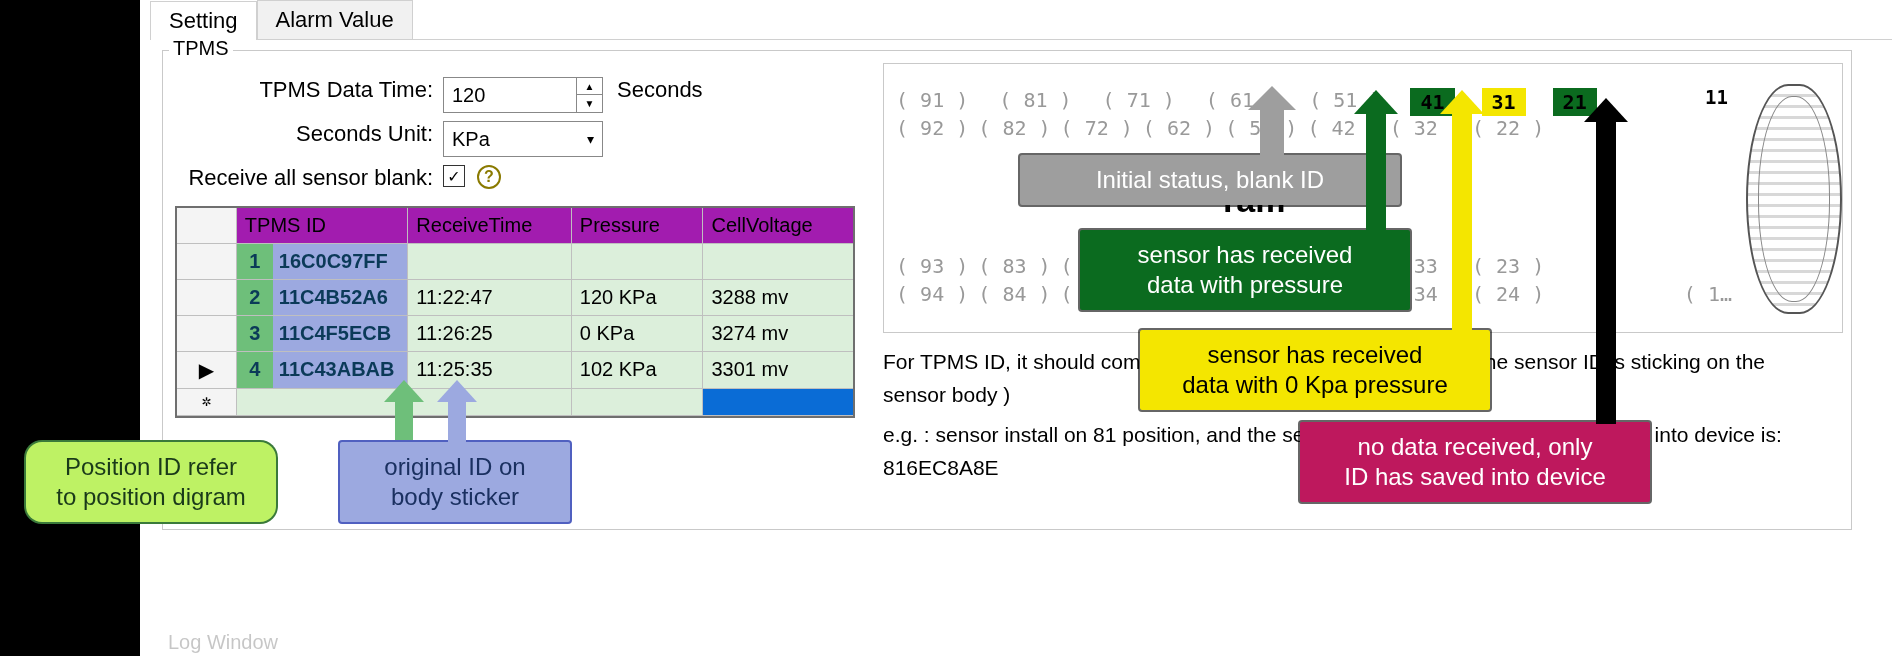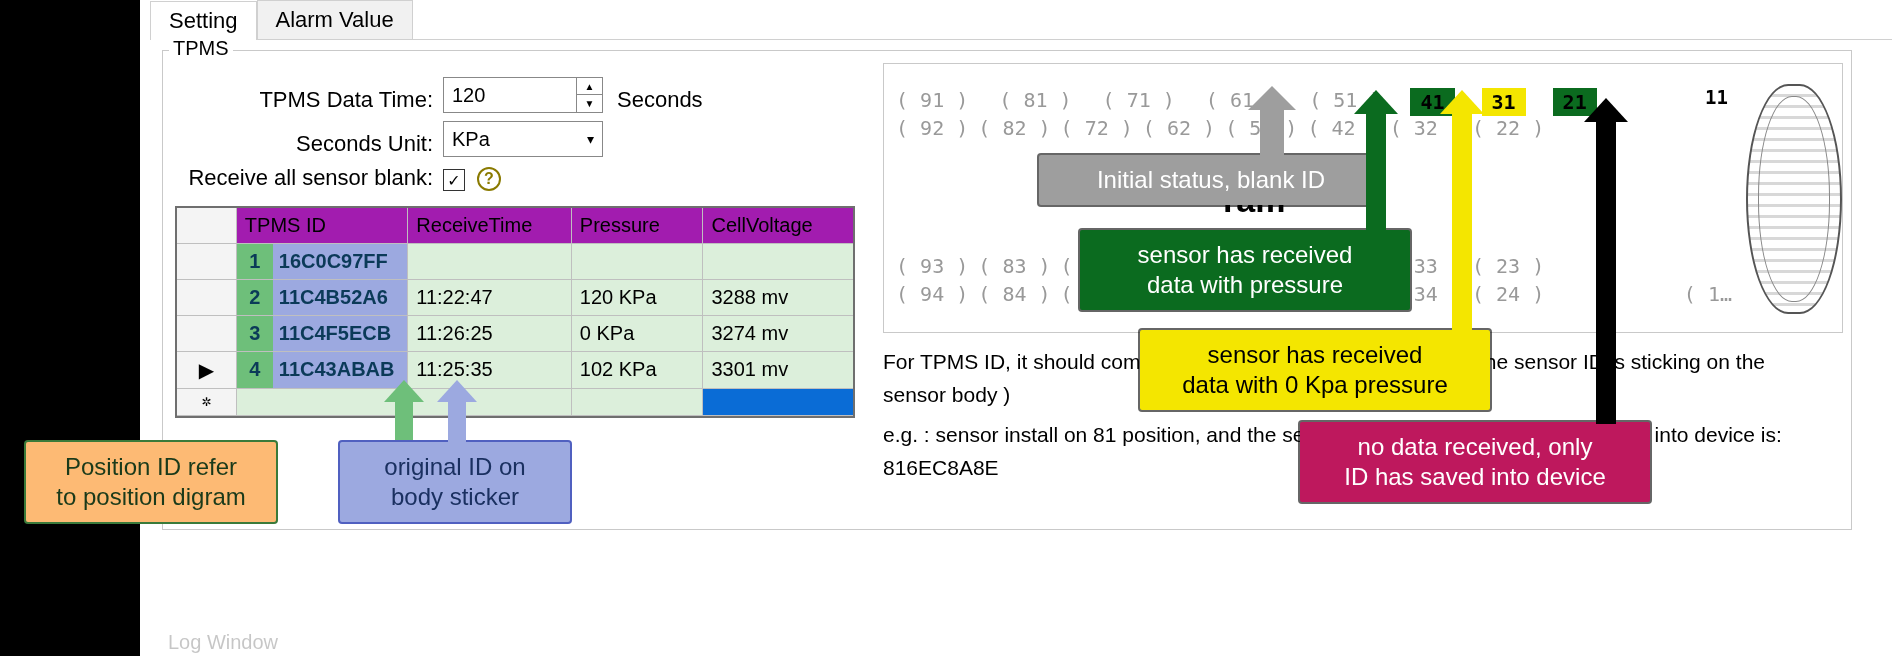--- a/index.html
+++ b/index.html
@@ -47,21 +47,21 @@
     border: 1px solid #c9c9c9;
   }
   .group-label {
     position: absolute;
     left: 6px; top: -14px;
     background: #fff;
     padding: 0 4px;
     font-size: 20px;
   }
   
-  .form-row { position: absolute; display: flex; align-items: flex-end; }
+  .form-row { position: absolute; display: flex; align-items: flex-start; }
   .form-label { width: 270px; text-align: right; padding-right: 10px; font-size: 22px; }
   .row1 { left: 10px; top: 26px; }
   .row2 { left: 10px; top: 70px; }
   .row3 { left: 10px; top: 114px; }
   .numeric {
     width: 160px; height: 36px;
     border: 1px solid #888;
     display: flex; align-items: center; justify-content: space-between;
     padding: 0 0 0 8px;
     font-size: 20px;
@@ -177,21 +177,21 @@
     border-radius:2px;
     font-size:24px;
     text-align:center;
     line-height:1.25;
     box-shadow: 0 0 0 2px rgba(0,0,0,.6);
   }
   .c-gray  { background:#9e9e9e; color:#fff; }
   .c-green { background:#0b6b1f; color:#fff; }
   .c-yellow{ background:#f4e600; color:#000; }
   .c-black { background:#be185d; color:#fff; }
-  .c-lime  { background:#fdba74; color:#1a3a1a; box-shadow: 0 0 0 2px #3a7a3a; }
+  .c-lime  { background:#bef264; color:#1a3a1a; box-shadow: 0 0 0 2px #3a7a3a; border-radius: 16px; }
   .c-blue  { background:#9ca9e0; color:#1a3060; box-shadow: 0 0 0 2px #5060c0; }
   
   .arrow-body { position:absolute; }
   .arrow-head { position:absolute; width:0;height:0; }
 
   
   .para { position:absolute; left: 720px; top: 295px; width: 950px; font-size:21px; line-height:1.55; }
   .para2{ position:absolute; left: 720px; top: 368px; width: 950px; font-size:21px; line-height:1.55; }
 
   .logwindow {
@@ -342,21 +342,21 @@
     </div>
     <div class="diagram-label-frag">ram</div>
 
     <div class="para">For TPMS ID, it should combine the position ID plus sensor ID ( the sensor ID is sticking on the sensor body )</div>
     <div class="para2">e.g. : sensor install on 81 position, and the sensor ID is 6EC8A8E, so the ID saved into device is: 816EC8A8E</div>
   </div>
 
   <div class="logwindow">Log Window</div>
 </div>
 
-<div class="callout c-gray" style="left:1020px; top:155px; width:344px;margin-left:19px;">Initial status, blank ID</div>
+<div class="callout c-gray" style="left:1020px; top:155px; width:380px;">Initial status, blank ID</div>
 <div class="arrow-body" style="left:1260px; top:108px; width:24px; height:50px; background:#9e9e9e;"></div>
 <div class="arrow-head" style="left:1248px; top:86px; border-left:24px solid transparent; border-right:24px solid transparent; border-bottom:24px solid #9e9e9e;"></div>
 
 <div class="callout c-green" style="left:1080px; top:230px; width:330px; white-space:pre-line;">sensor has received
 data with pressure</div>
 <div class="arrow-body" style="left:1366px; top:112px; width:20px; height:120px; background:#0b6b1f;"></div>
 <div class="arrow-head" style="left:1354px; top:90px; border-left:22px solid transparent; border-right:22px solid transparent; border-bottom:24px solid #0b6b1f;"></div>
 
 <div class="callout c-yellow" style="left:1140px; top:330px; width:350px; white-space:pre-line;">sensor has received
 data with 0 Kpa pressure</div>

